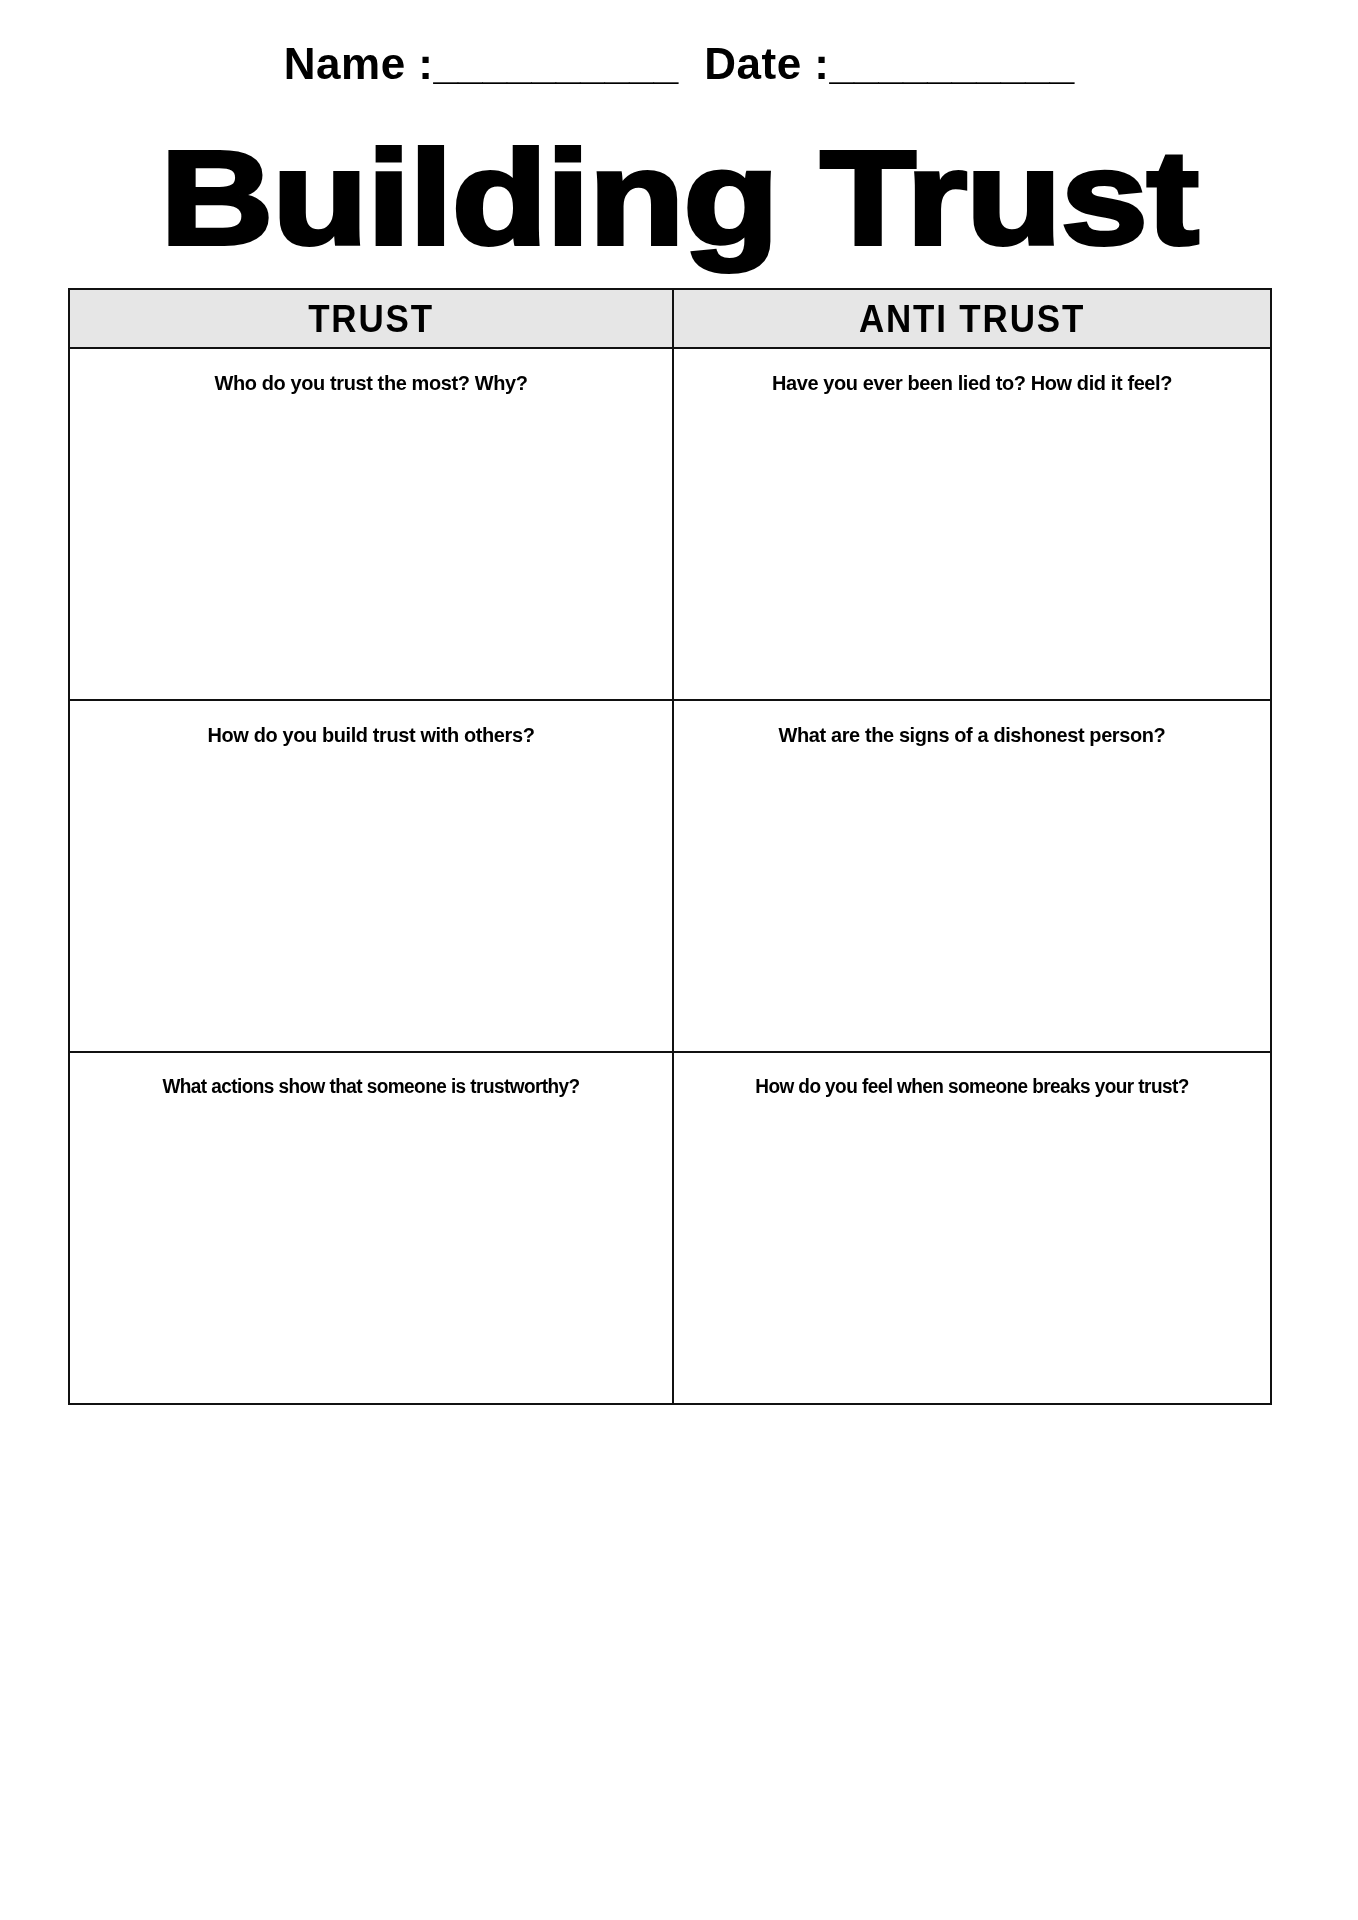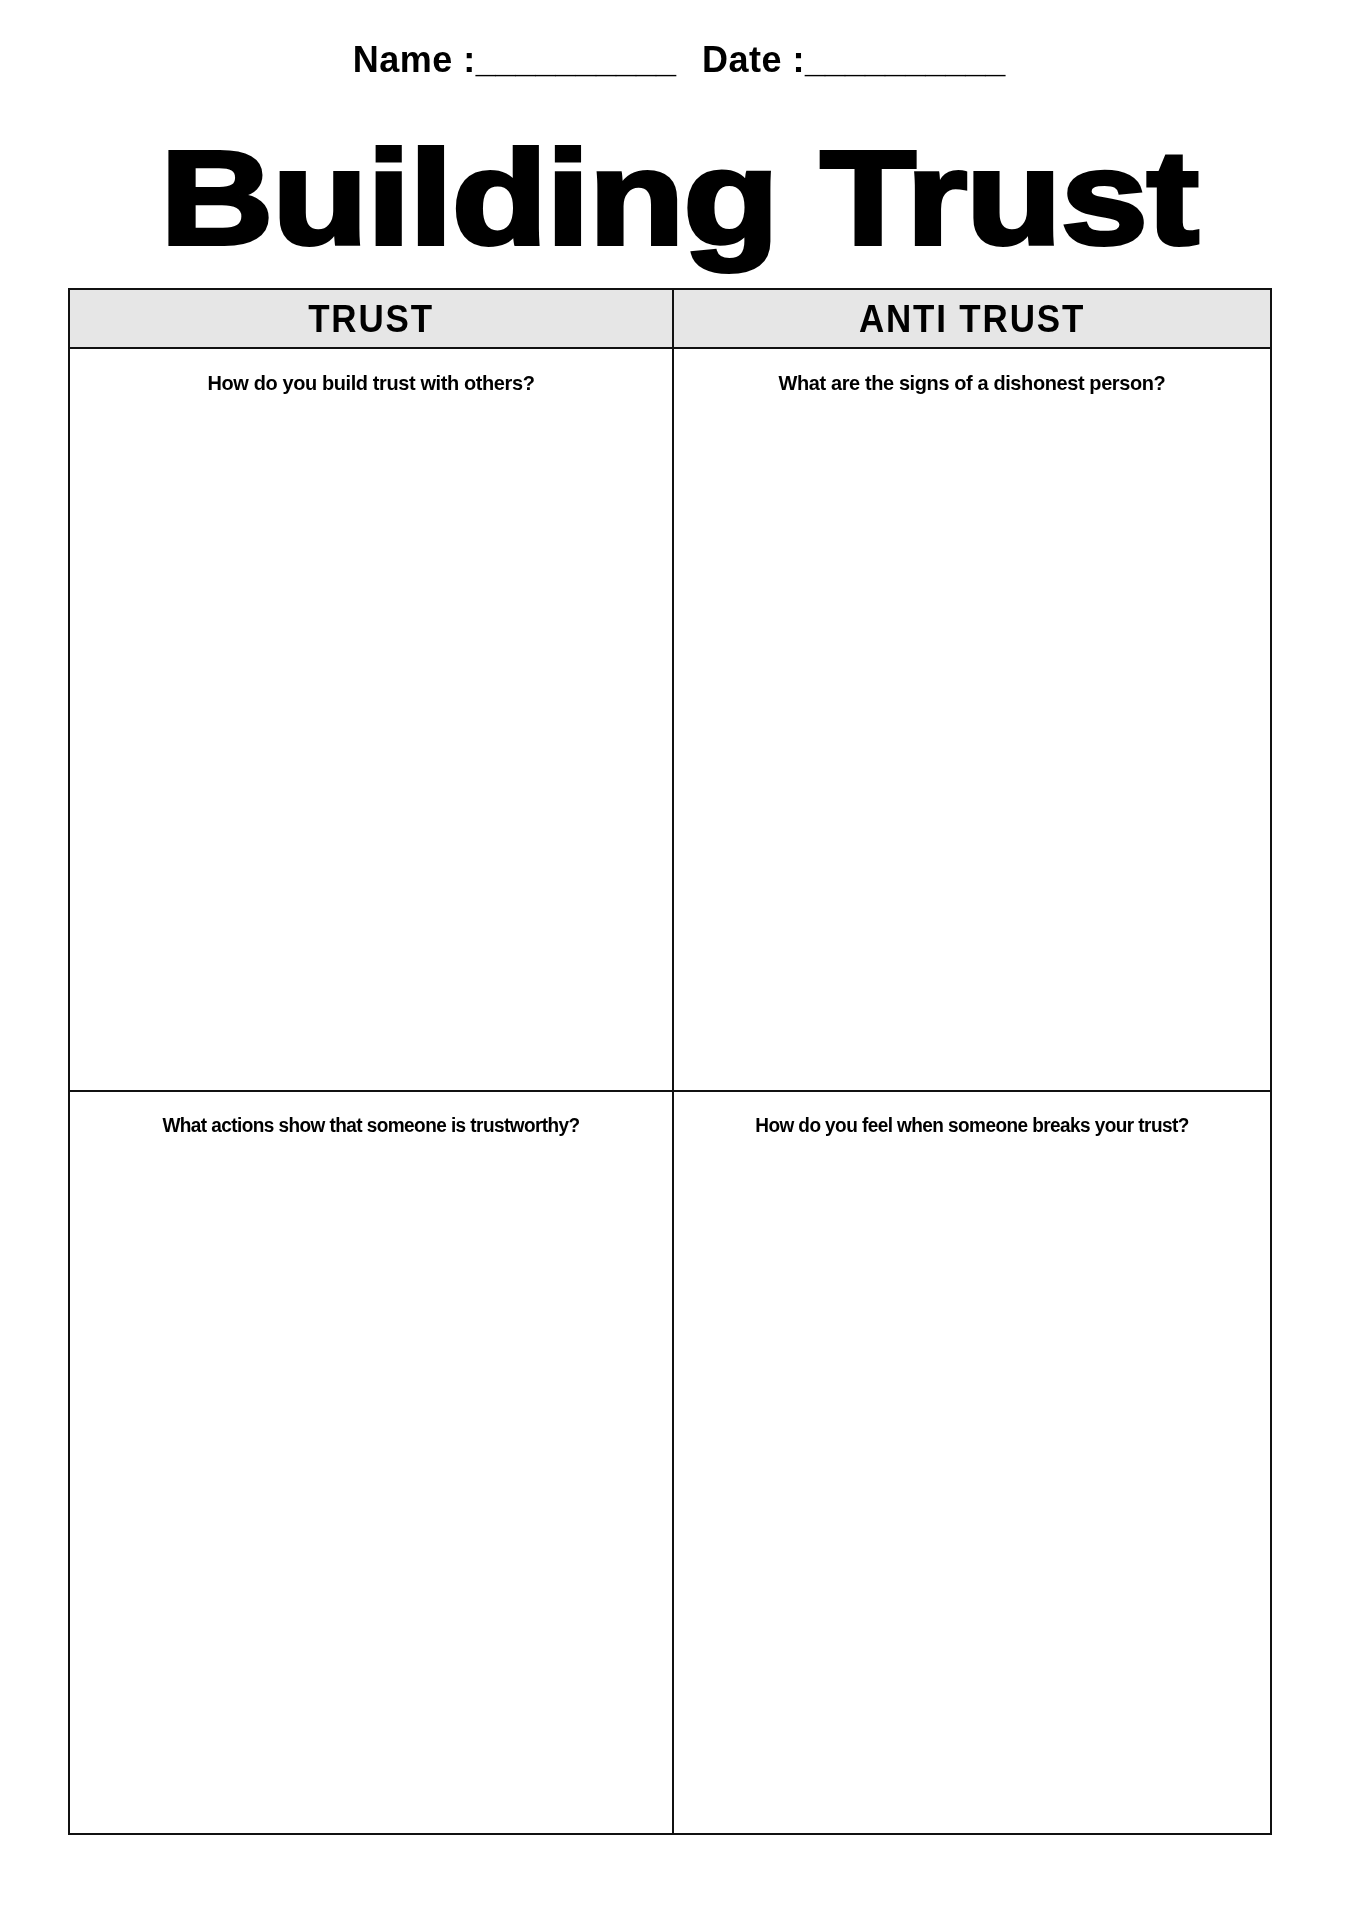--- a/index.html
+++ b/index.html
@@ -29,21 +29,21 @@
   
   .namedate {
     position: absolute;
     left: 0;
     top: 42px;
     width: 1358px;
     text-align: center;
     white-space: nowrap;
     font-family: "Liberation Sans", sans-serif;
     font-weight: 700;
-    font-size: 36px;
+    font-size: 44px;
     letter-spacing: 0.5px;
     line-height: 1;
   }
   .namedate .nd-label {
     display: inline-block;
     vertical-align: baseline;
   }
   .namedate .nd-rule {
     display: inline-block;
     vertical-align: baseline;
@@ -73,21 +73,21 @@
     -webkit-text-stroke: 4px #000;
     color: #000;
   }
 
   
   .worksheet-table {
     position: absolute;
     left: 68px;
     top: 288px;
     width: 1202px;
-    height: 1547px;
+    height: 1117px;
     border-collapse: collapse;
     table-layout: fixed;
   }
   .worksheet-table col.c-left  { width: 604px; }
   .worksheet-table col.c-right { width: 598px; }
 
   .worksheet-table th,
   .worksheet-table td {
     border: 2px solid #111111;
     padding: 0;
@@ -156,20 +156,28 @@
           <span class="head-label">TRUST</span>
         </th>
         <th>
           <span class="head-label">ANTI TRUST</span>
         </th>
       </tr>
     </thead>
     <tbody>
       <tr>
         <td>
+          <span class="q-text">Who do you trust the most? Why?</span>
+        </td>
+        <td>
+          <span class="q-text">Have you ever been lied to? How did it feel?</span>
+        </td>
+      </tr>
+      <tr>
+        <td>
           <span class="q-text">How do you build trust with others?</span>
         </td>
         <td>
           <span class="q-text">What are the signs of a dishonest person?</span>
         </td>
       </tr>
       <tr>
         <td>
           <span class="q-text tight">What actions show that someone is trustworthy?</span>
         </td>

